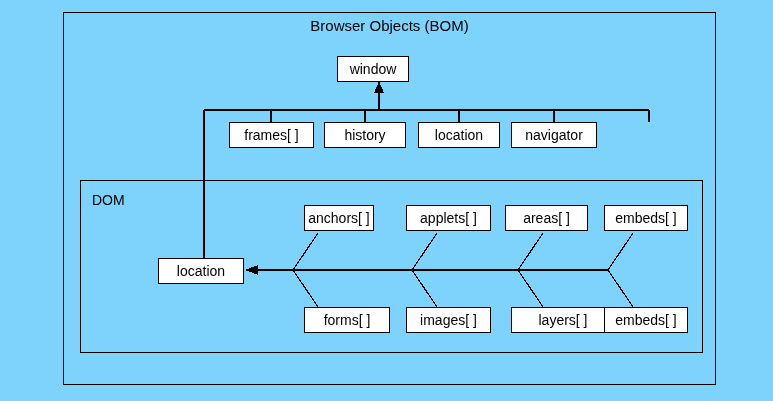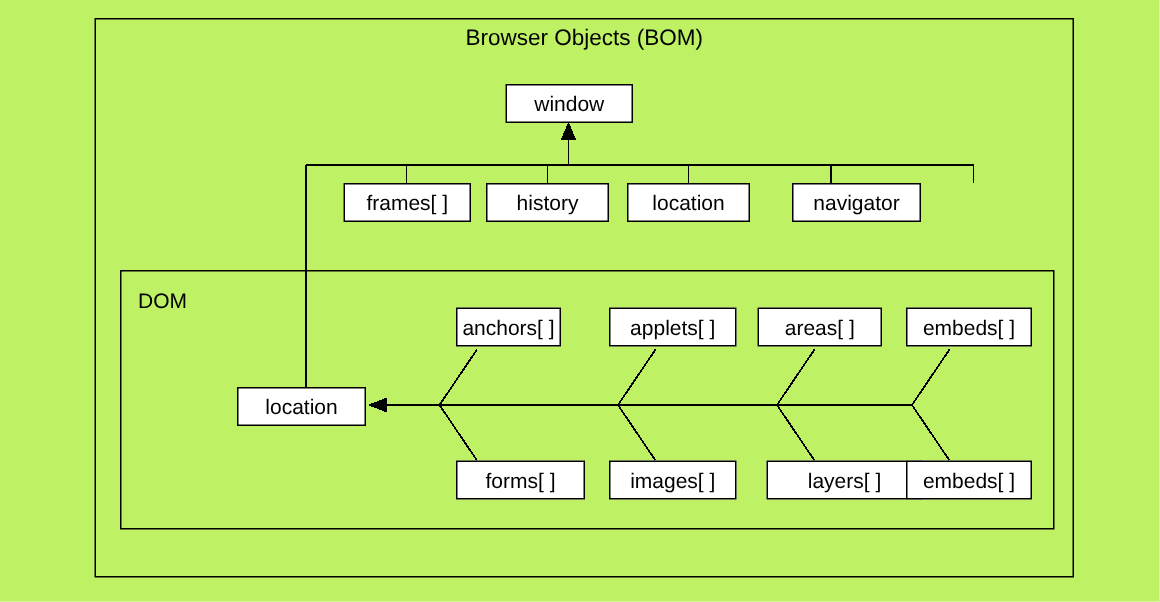--- a/index.html
+++ b/index.html
@@ -11,21 +11,21 @@
     width: 773px;
     height: 401px;
     font-family: "Liberation Sans", sans-serif;
     color: #000000;
     overflow: hidden;
   }
   #canvas {
     position: relative;
     width: 773px;
     height: 401px;
-    background: #bef264;
+    background: #7dd3fc;
   }
   svg.lines {
     position: absolute;
     left: 0;
     top: 0;
     width: 773px;
     height: 401px;
     pointer-events: none;
   }
   .outer-frame {
@@ -120,26 +120,26 @@
 
       <line x1="633" y1="233" x2="608" y2="270"></line>
       <line x1="608" y1="270" x2="633" y2="307"></line>
     </g>
   </svg>
 
   <div class="title">Browser Objects (BOM)</div>
 
   <div class="dom-label">DOM</div>
 
-  <div class="node" style="left:337px; top:56px; width:85px;">window</div>
+  <div class="node" style="left:337px; top:56px; width:72px;">window</div>
 
   <div class="node" style="left:229px; top:122px; width:85px;">frames[ ]</div>
   <div class="node" style="left:324px; top:122px; width:82px;">history</div>
   <div class="node" style="left:418px; top:122px; width:82px;">location</div>
-  <div class="node" style="left:511px; top:122px; width:86px;margin-left:17px;">navigator</div>
+  <div class="node" style="left:511px; top:122px; width:86px;">navigator</div>
 
   <div class="node" style="left:158px; top:258px; width:86px;">location</div>
 
   <div class="node" style="left:304px; top:205px; width:70px;">anchors[ ]</div>
   <div class="node" style="left:406px; top:205px; width:85px;">applets[ ]</div>
   <div class="node" style="left:604px; top:205px; width:84px;">embeds[ ]</div>
   <div class="node" style="left:505px; top:205px; width:83px;">areas[ ]</div>
 
   <div class="node" style="left:304px; top:307px; width:86px;text-align:center;">forms[ ]</div>
   <div class="node" style="left:406px; top:307px; width:85px;">images[ ]</div>

